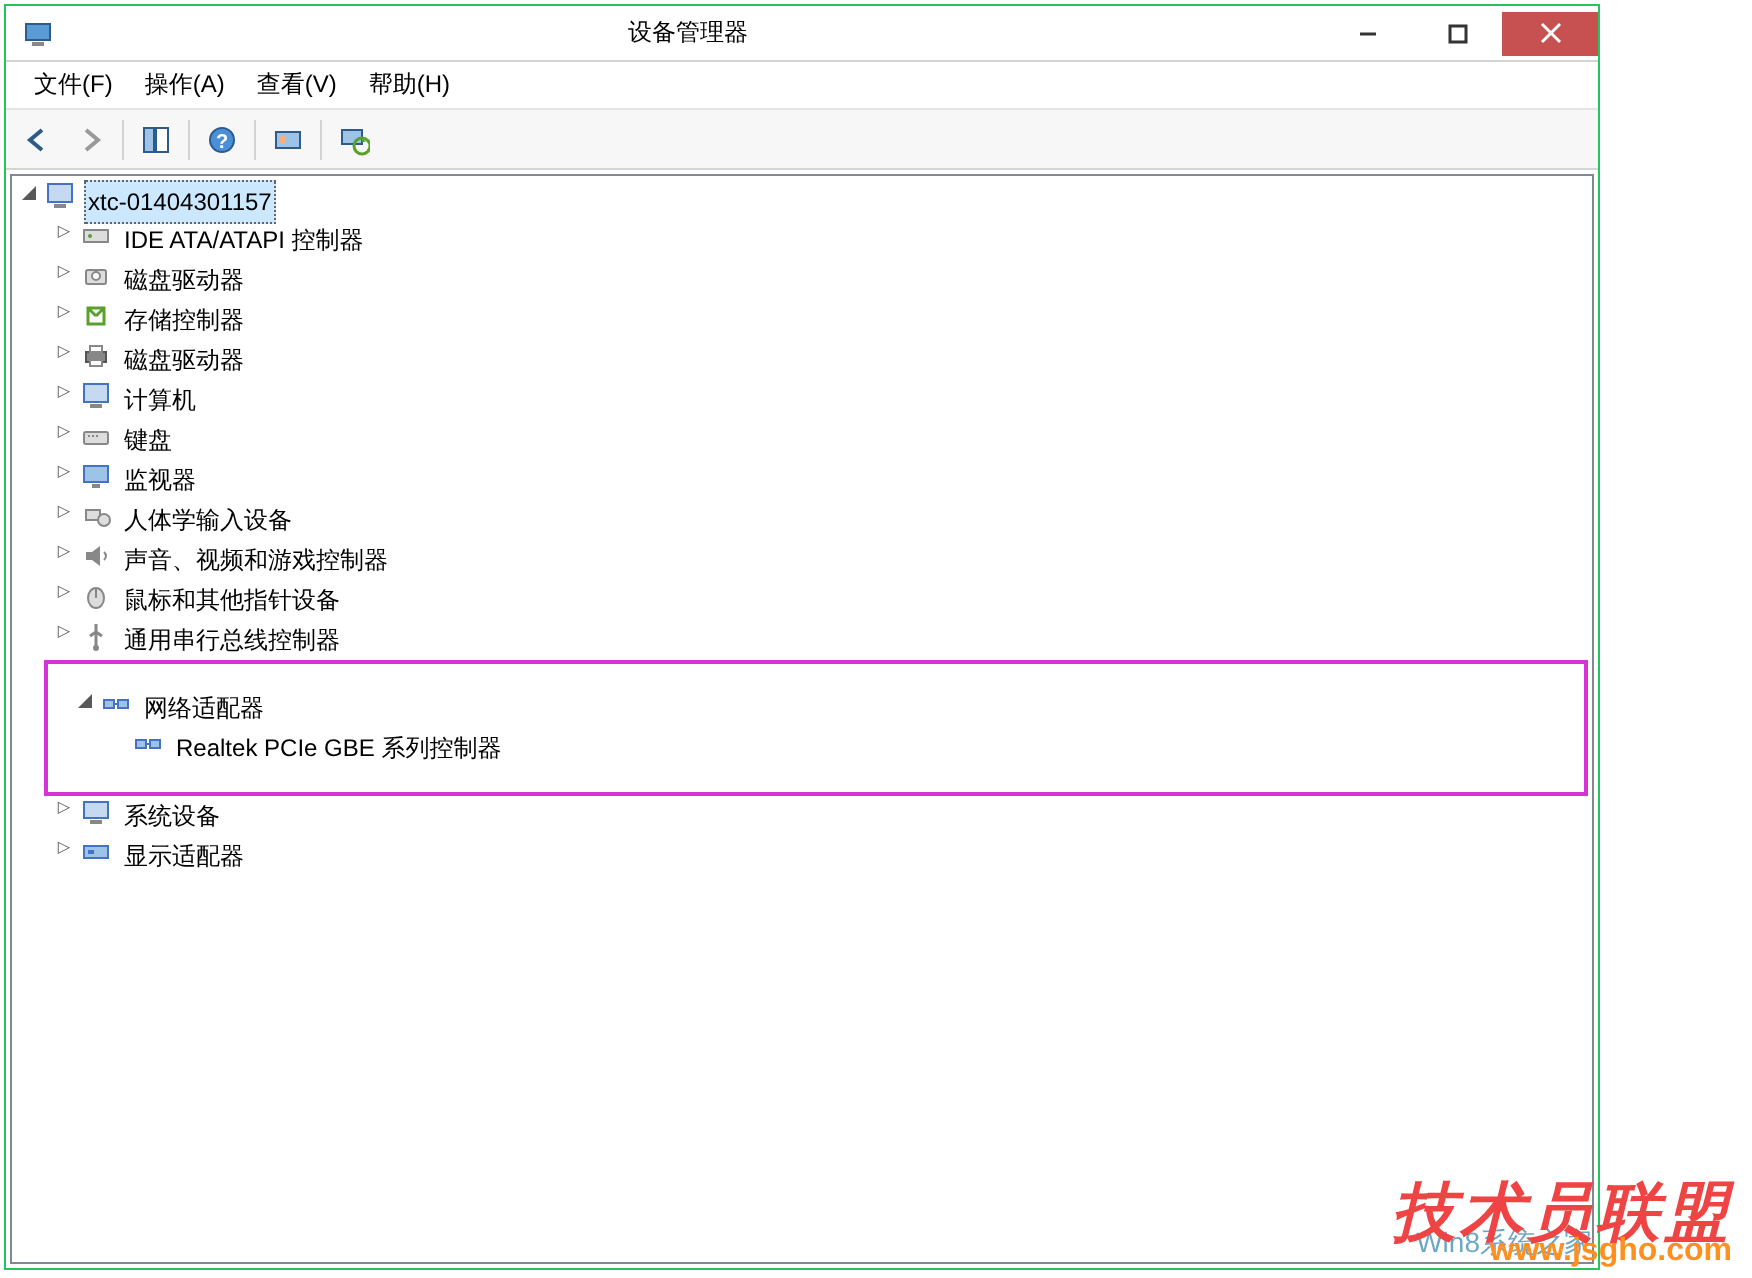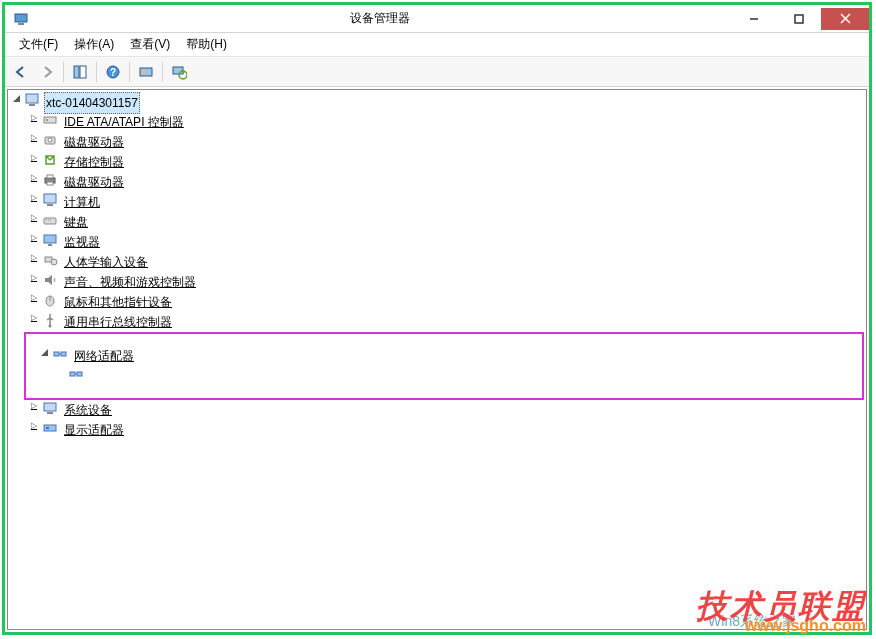--- a/index.html
+++ b/index.html
@@ -1,18 +1,18 @@
 <!DOCTYPE html>
 <html><head>
   <meta charset="utf-8">
   <style>
     * { margin: 0; padding: 0; box-sizing: border-box; }
     body { font-family: "Microsoft YaHei", "Segoe UI", Tahoma, sans-serif; font-size: 12px; background: #fff; width: 876px; height: 639px; overflow: hidden; position: relative; }
     
-    .window { width: 870px; height: 633px; margin: 2px; border: 3px solid #22c55e; background: #fff; display: flex; flex-direction: column; }
+    .window { width: 798px; height: 633px; margin: 2px; border: 1px solid #22c55e; background: #fff; display: flex; flex-direction: column; }
     
     .titlebar { height: 28px; background: #fff; display: flex; align-items: center; border-bottom: 1px solid #d4d4d4; }
     .titlebar-icon { width: 16px; height: 16px; margin-left: 8px; }
     .titlebar-title { flex: 1; text-align: center; font-size: 12px; color: #000; }
     .titlebar-controls { display: flex; }
     .titlebar-btn { width: 45px; height: 22px; display: flex; align-items: center; justify-content: center; font-size: 14px; cursor: pointer; }
     .titlebar-btn.close { background: #c75050; color: #fff; width: 48px; }
     .titlebar-btn.minimize, .titlebar-btn.maximize { color: #333; }
     
     .menubar { height: 24px; display: flex; align-items: center; padding: 0 6px; background: #fff; border-bottom: 1px solid #e5e5e5; }
@@ -28,21 +28,21 @@
     .tree-node { display: flex; align-items: flex-start; height: 20px; white-space: nowrap; }
     .tree-arrow { width: 12px; height: 12px; display: inline-flex; align-items: center; justify-content: center; cursor: pointer; margin-right: 2px; font-size: 9px; color: #595959; }
     .tree-arrow.expanded { color: #000; }
     .tree-arrow.collapsed::before { content: '▷'; font-size: 8px; }
     .tree-arrow.expanded::before { content: '▢'; transform: rotate(45deg); display: inline-block; font-size: 7px; background: #595959; width: 6px; height: 6px; }
     .tree-arrow.expanded { position: relative; }
     .tree-arrow.expanded::before { content: ''; border-style: solid; border-width: 0 0 7px 7px; border-color: transparent transparent #595959 transparent; background: none; width: 0; height: 0; transform: none; }
     .tree-icon { width: 16px; height: 16px; margin-right: 4px; display: inline-flex; align-items: center; justify-content: center; }
     .tree-label { padding: 0 2px; }
     .tree-label.selected { background: #cce8ff; border: 1px dotted #666; padding: 0 1px; }
-    .tree-children { padding-left: 18px; text-decoration: underline; }
+    .tree-children { padding-left: 18px; }
     
     .highlight-box { border: 2px solid #d633d6; padding: 12px; margin-left: -4px; }
     
     .watermark1 { position: absolute; right: 10px; bottom: 10px; font-size: 32px; font-weight: bold; font-style: italic; color: #ef4444; letter-spacing: 2px; }
     .watermark2 { position: absolute; right: 10px; bottom: 4px; font-size: 16px; color: #ff9020; font-weight: bold; }
     .watermark3 { position: absolute; right: 80px; bottom: 8px; font-size: 14px; color: #0a6e9c; opacity: 0.6; }
   </style>
 </head>
 <body>
 
@@ -280,20 +280,21 @@
           <div class="tree-children">
             <div class="tree-node">
               <span style="width:12px;display:inline-block"></span>
               <span class="tree-icon">
                   <svg width="16" height="16">
                     <rect x="2" y="6" width="5" height="4" fill="#9dc3e6" stroke="#4472c4"></rect>
                     <rect x="9" y="6" width="5" height="4" fill="#9dc3e6" stroke="#4472c4"></rect>
                     <line x1="7" y1="8" x2="9" y2="8" stroke="#4472c4"></line>
                   </svg>
                 </span>
+              <span class="tree-label">Realtek PCIe GBE 系列控制器</span>
             </div>
           </div>
         </div>
 
         <div class="tree-node">
           <span class="tree-arrow collapsed"></span>
           <span class="tree-icon">
               <svg width="16" height="16">
                 <rect x="2" y="3" width="12" height="8" fill="#c5d9f1" stroke="#4472c4"></rect>
                 <rect x="5" y="12" width="6" height="2" fill="#888"></rect>

